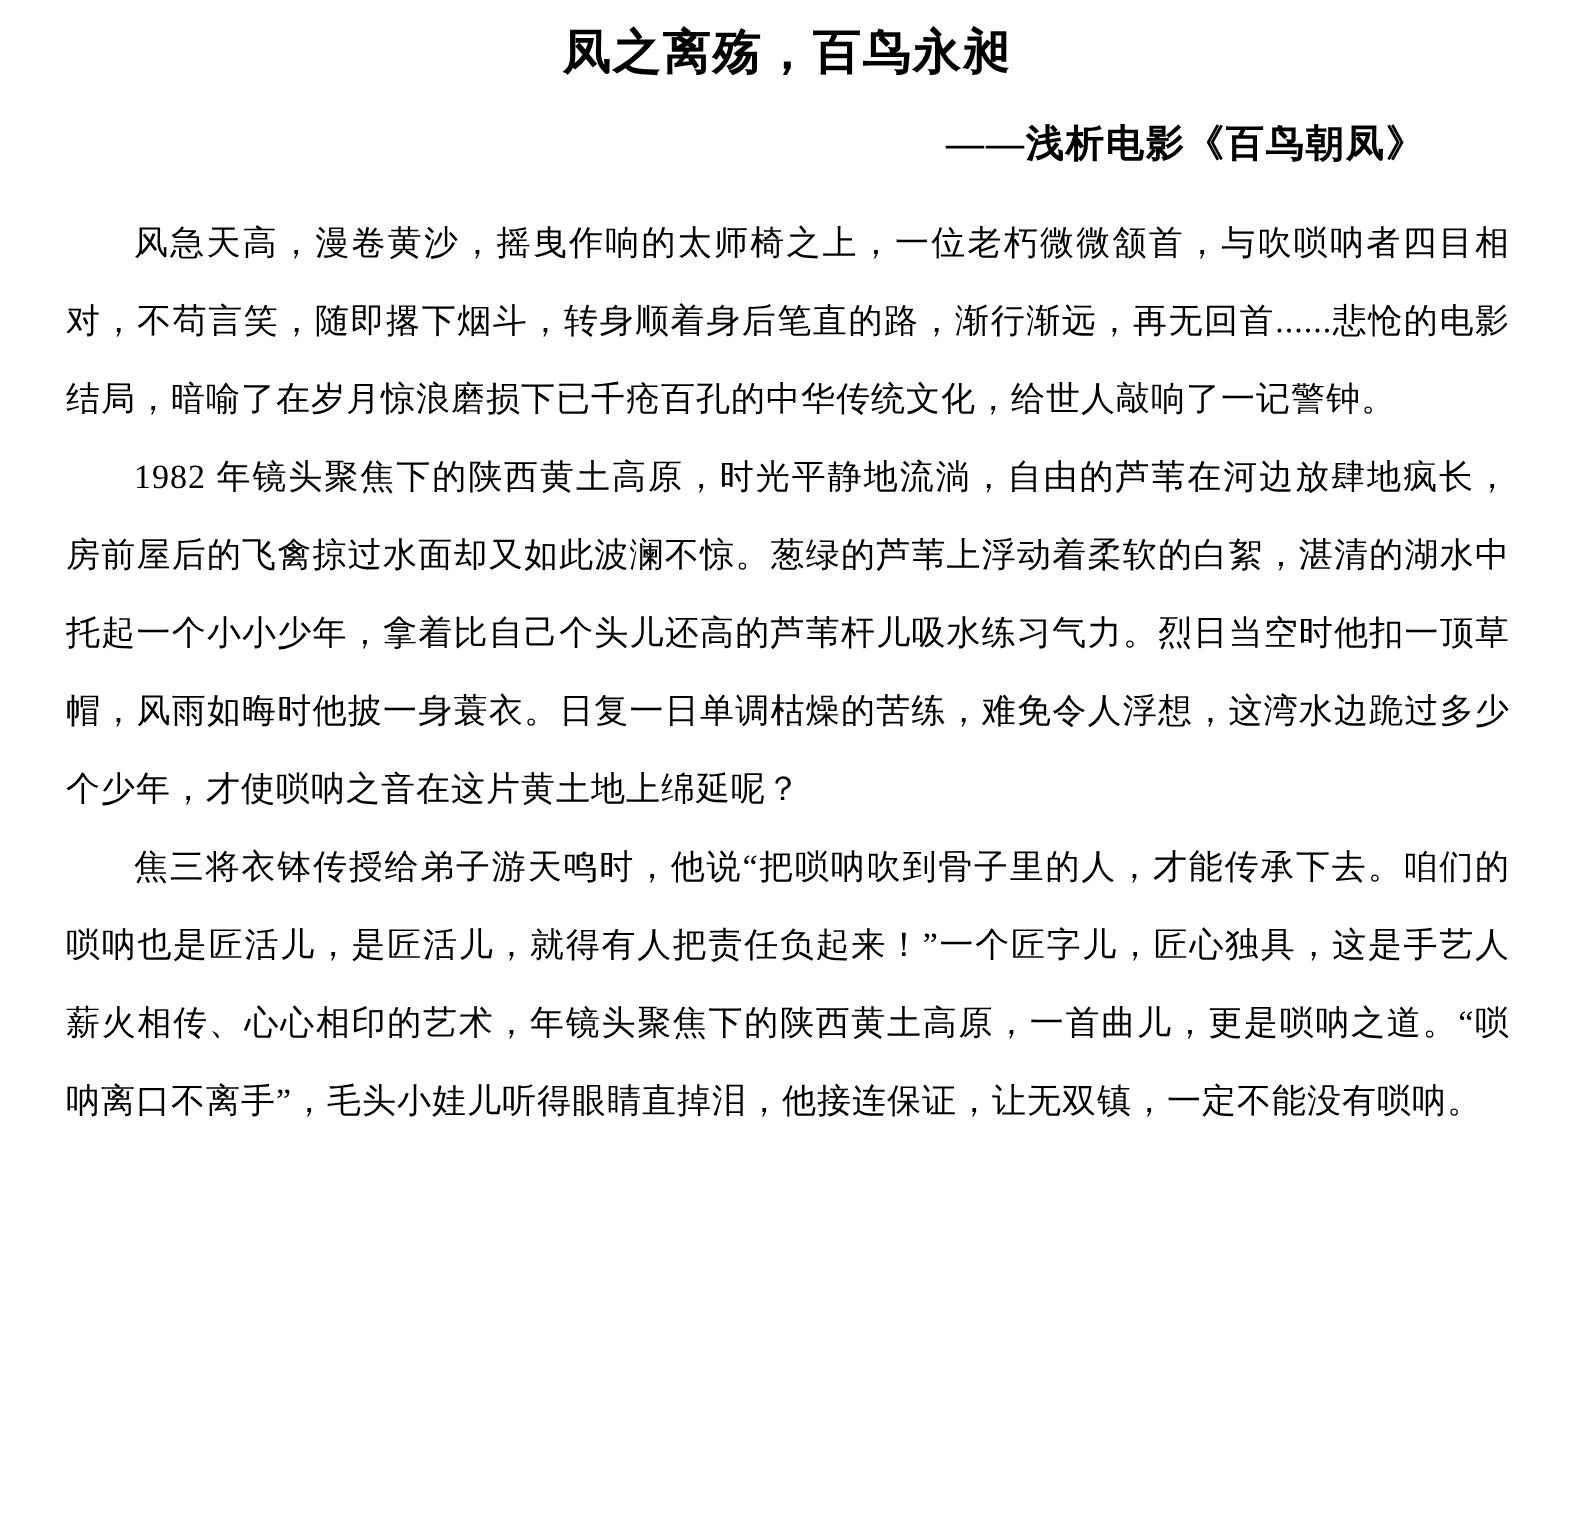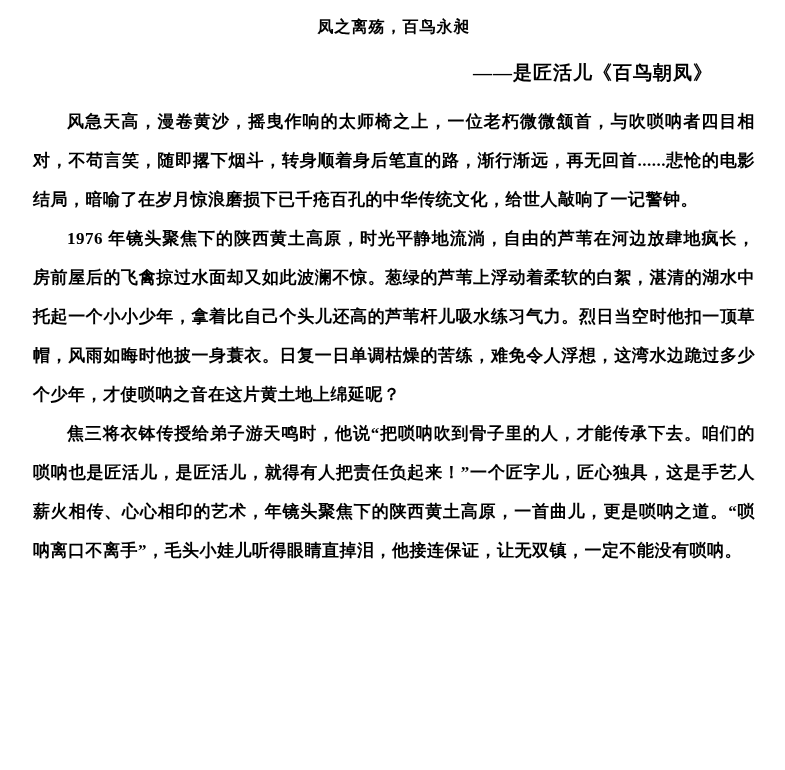--- a/index.html
+++ b/index.html
@@ -16,21 +16,21 @@
   }
   .page {
     box-sizing: border-box;
     width: 785px;
     height: 770px;
     padding: 14px 30px 0 33px;
   }
   .doc-title {
     text-align: center;
     font-weight: bold;
-    font-size: 16px;
+    font-size: 24px;
     line-height: 26px;
     margin: 0;
     letter-spacing: 1px;
   }
   .doc-subtitle {
     text-align: right;
     font-weight: bold;
     font-size: 19px;
     line-height: 26px;
     margin: 20px 42px 0 0;
@@ -40,29 +40,28 @@
     margin-top: 16px;
   }
   .body-text p {
     margin: 0;
     font-size: 17px;
     line-height: 39px;
     text-align: justify;
     text-justify: inter-character;
     text-indent: 2em;
     letter-spacing: 0.5px;
-    font-weight: bold;
   }
 </style>
 </head>
 <body>
 
 <div class="page">
   <h1 class="doc-title">凤之离殇，百鸟永昶</h1>
 
-  <div class="doc-subtitle">——是匠活儿《百鸟朝凤》</div>
+  <div class="doc-subtitle">——浅析电影《百鸟朝凤》</div>
 
   <div class="body-text">
     <p>风急天高，漫卷黄沙，摇曳作响的太师椅之上，一位老朽微微颔首，与吹唢呐者四目相对，不苟言笑，随即撂下烟斗，转身顺着身后笔直的路，渐行渐远，再无回首......悲怆的电影结局，暗喻了在岁月惊浪磨损下已千疮百孔的中华传统文化，给世人敲响了一记警钟。</p>
-    <p>1976 年镜头聚焦下的陕西黄土高原，时光平静地流淌，自由的芦苇在河边放肆地疯长，房前屋后的飞禽掠过水面却又如此波澜不惊。葱绿的芦苇上浮动着柔软的白絮，湛清的湖水中托起一个小小少年，拿着比自己个头儿还高的芦苇杆儿吸水练习气力。烈日当空时他扣一顶草帽，风雨如晦时他披一身蓑衣。日复一日单调枯燥的苦练，难免令人浮想，这湾水边跪过多少个少年，才使唢呐之音在这片黄土地上绵延呢？</p>
+    <p>1982 年镜头聚焦下的陕西黄土高原，时光平静地流淌，自由的芦苇在河边放肆地疯长，房前屋后的飞禽掠过水面却又如此波澜不惊。葱绿的芦苇上浮动着柔软的白絮，湛清的湖水中托起一个小小少年，拿着比自己个头儿还高的芦苇杆儿吸水练习气力。烈日当空时他扣一顶草帽，风雨如晦时他披一身蓑衣。日复一日单调枯燥的苦练，难免令人浮想，这湾水边跪过多少个少年，才使唢呐之音在这片黄土地上绵延呢？</p>
     <p>焦三将衣钵传授给弟子游天鸣时，他说“把唢呐吹到骨子里的人，才能传承下去。咱们的唢呐也是匠活儿，是匠活儿，就得有人把责任负起来！”一个匠字儿，匠心独具，这是手艺人薪火相传、心心相印的艺术，年镜头聚焦下的陕西黄土高原，一首曲儿，更是唢呐之道。“唢呐离口不离手”，毛头小娃儿听得眼睛直掉泪，他接连保证，让无双镇，一定不能没有唢呐。</p>
   </div>
 </div>
 
 </body></html>

